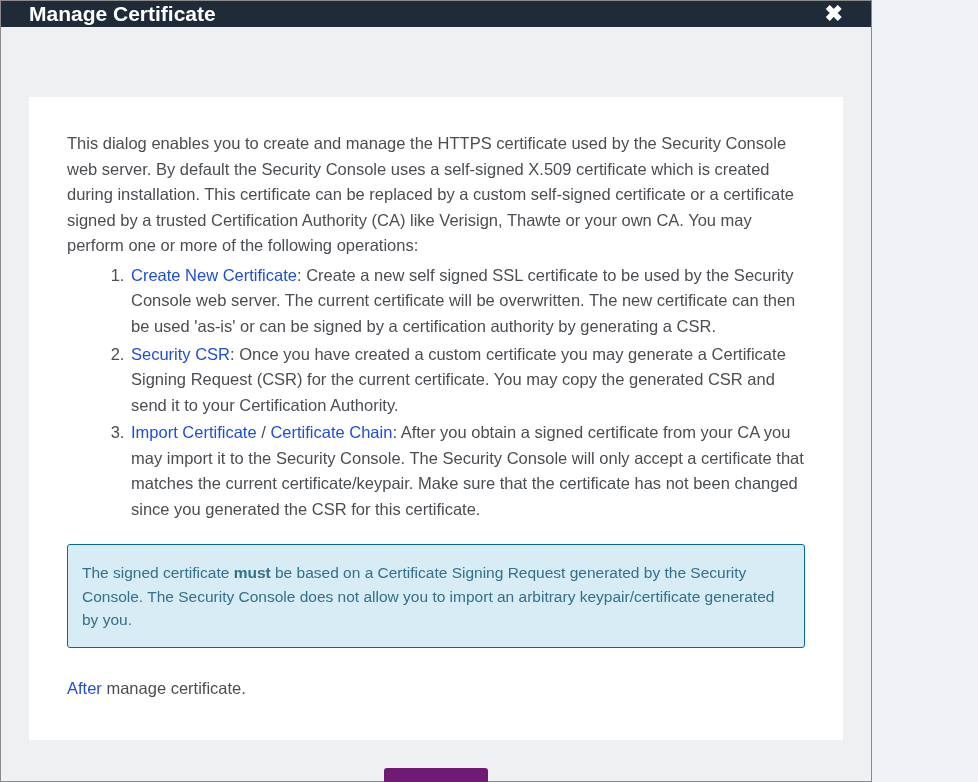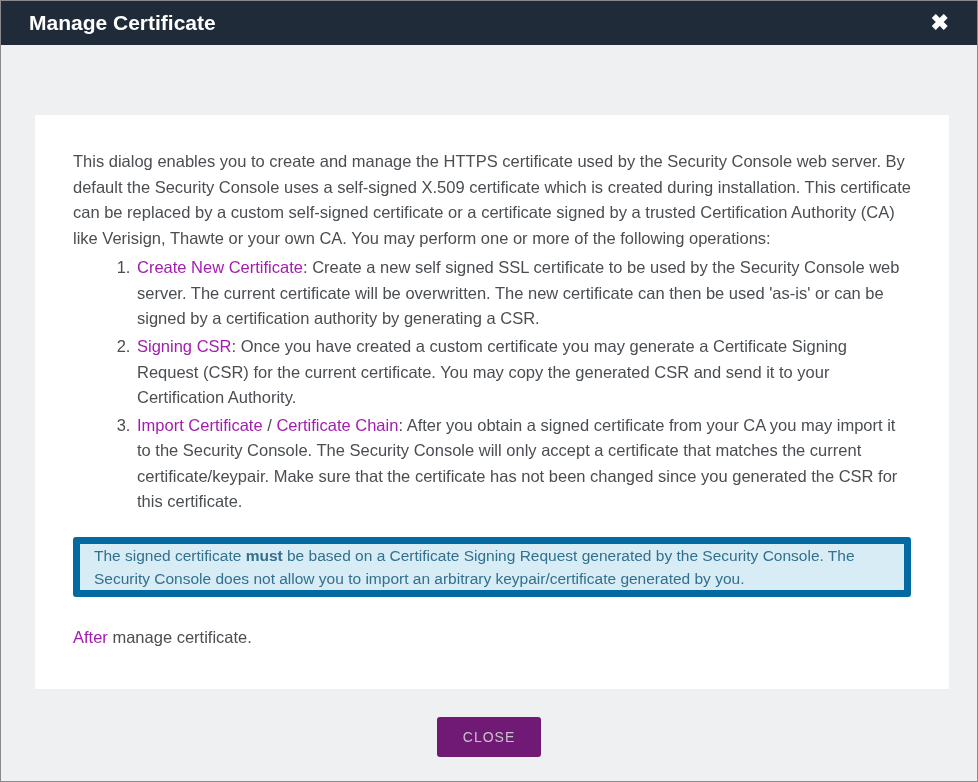--- a/index.html
+++ b/index.html
@@ -1,43 +1,43 @@
 <!DOCTYPE html>
 <html><head>
 <meta charset="utf-8">
 <style>
   * { box-sizing: border-box; margin: 0; padding: 0; }
   html, body { width: 978px; height: 782px; font-family: Arial, Helvetica, sans-serif; background: #f0f2f5; }
   .dialog {
-    width: 978px; height: 782px; border: 1px solid #8a8a8a;
+    width: 872px; height: 782px; border: 1px solid #8a8a8a;
     display: flex; flex-direction: column; background: #eef0f2; gap: 44px;
   }
   .header {
     background: #1f2b38; color: #fff; height: 84px;
     display: flex; align-items: center; justify-content: space-between;
     padding: 0 28px;
   }
   .header-title { font-size: 21px; font-weight: 600; }
   .close-x { font-size: 22px; font-weight: bold; cursor: pointer; }
   .body-wrap {
     flex: 1; padding: 26px 28px 0 28px; display: flex; flex-direction: column;
   }
   .content-card {
     background: #fff; padding: 34px 38px 38px 38px;
-    color: #4a4e52; font-size: 16.5px; line-height: 1.55; margin-left: 6px;
+    color: #4a4e52; font-size: 16.5px; line-height: 1.55;
   }
   .content-card p { margin-bottom: 2px; }
   ol.ops {
     margin: 4px 0 0 0; padding-left: 62px;
   }
   ol.ops li { margin-bottom: 2px; padding-left: 2px; }
-  .lnk { color: #a21caf; text-decoration: none; cursor: pointer; }
+  .lnk { color: #1d4ed8; text-decoration: none; cursor: pointer; }
   .info-box {
-    background: #d7ecf5; border: 7px solid #0369a1; border-radius: 3px;
-    padding: 0 14px; margin-top: 22px; color: #31708f; font-size: 15.5px; line-height: 1.5;
+    background: #d7ecf5; border: 1px solid #0369a1; border-radius: 3px;
+    padding: 16px 14px; margin-top: 22px; color: #31708f; font-size: 15.5px; line-height: 1.5;
   }
   .info-box .must { font-weight: bold; }
   .view-line { margin-top: 28px; font-size: 16.5px; color: #4a4e52; }
   .footer {
     display: flex; align-items: center; justify-content: center;
     padding: 28px 0 24px 0;
   }
   .close-btn {
     background: #701a75; color: #c3c5c8; border: none;
     font-size: 14px; font-weight: 400; letter-spacing: 1px;
@@ -57,21 +57,21 @@
   <div class="body-wrap">
     <div class="content-card">
 
       <p>This dialog enables you to create and manage the HTTPS certificate used by the Security Console web server. By default the Security Console uses a self-signed X.509 certificate which is created during installation. This certificate can be replaced by a custom self-signed certificate or a certificate signed by a trusted Certification Authority (CA) like Verisign, Thawte or your own CA. You may perform one or more of the following operations:</p>
 
       <ol class="ops">
         <li>
           <a class="lnk">Create New Certificate</a><span>: Create a new self signed SSL certificate to be used by the Security Console web server. The current certificate will be overwritten. The new certificate can then be used 'as-is' or can be signed by a certification authority by generating a CSR.</span>
         </li>
         <li>
-          <a class="lnk">Signing CSR</a><span>: Once you have created a custom certificate you may generate a Certificate Signing Request (CSR) for the current certificate. You may copy the generated CSR and send it to your Certification Authority.</span>
+          <a class="lnk">Security CSR</a><span>: Once you have created a custom certificate you may generate a Certificate Signing Request (CSR) for the current certificate. You may copy the generated CSR and send it to your Certification Authority.</span>
         </li>
         <li>
           <a class="lnk">Import Certificate</a><span> / </span><a class="lnk">Certificate Chain</a><span>: After you obtain a signed certificate from your CA you may import it to the Security Console. The Security Console will only accept a certificate that matches the current certificate/keypair. Make sure that the certificate has not been changed since you generated the CSR for this certificate.</span>
         </li>
       </ol>
 
       <div class="info-box">
         <span>The signed certificate </span><span class="must">must</span><span> be based on a Certificate Signing Request generated by the Security Console. The Security Console does not allow you to import an arbitrary keypair/certificate generated by you.</span>
       </div>
 

